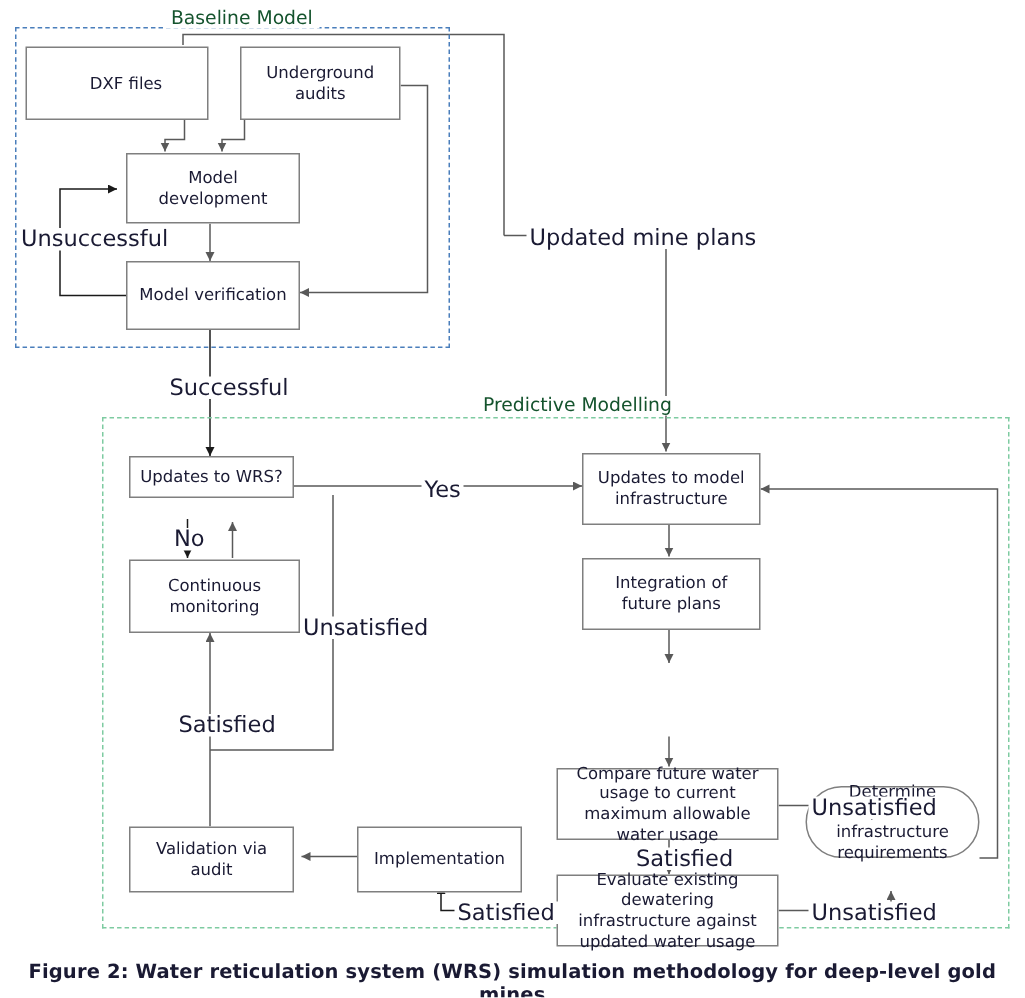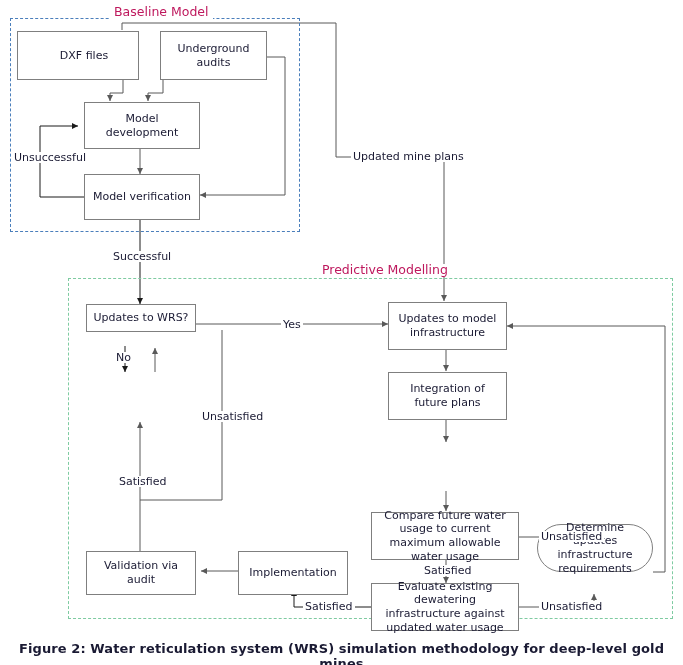--- a/index.html
+++ b/index.html
@@ -36,30 +36,30 @@
     color: #1a1a33;
     font-size: 11px;
     line-height: 1.25;
     padding: 2px 4px;
     z-index: 5;
   }
   .edge-label {
     position: absolute;
     background: #ffffff;
     color: #1a1a33;
-    font-size: 11px;
+    font-size: 15px;
     line-height: 1;
     padding: 0 2px;
     white-space: nowrap;
     z-index: 6;
   }
   .group-title {
     position: absolute;
     background: #ffffff;
-    color: #be185d;
+    color: #14532d;
     font-size: 12.5px;
     line-height: 1;
     padding: 0 4px;
     white-space: nowrap;
     z-index: 7;
   }
   .group-frame {
     position: absolute;
     box-sizing: border-box;
     background: transparent;
@@ -158,20 +158,21 @@
   <div class="node-box" style="left:17px; top:31px; width:122px; height:49px;padding-left:16px;">DXF files</div>
 
   <div class="node-box" style="left:160px; top:31px; width:107px; height:49px;">Underground audits</div>
 
   <div class="node-box" style="left:84px; top:102px; width:116px; height:47px;">Model development</div>
 
   <div class="node-box" style="left:84px; top:174px; width:116px; height:46px;">Model verification</div>
 
   <div class="node-box" style="left:86px; top:304px; width:110px; height:28px;">Updates to WRS?</div>
 
+  <div class="node-box" style="left:86px; top:373px; width:114px; height:49px;">Continuous monitoring</div>
 
   <div class="node-box" style="left:86px; top:551px; width:110px; height:44px;">Validation via audit</div>
 
   <div class="node-box" style="left:238px; top:551px; width:110px; height:44px;">Implementation</div>
 
   <div class="node-box" style="left:388px; top:302px; width:119px; height:48px;">Updates to model infrastructure</div>
 
   <div class="node-box" style="left:388px; top:372px; width:119px; height:48px;">Integration of future plans</div>
 
 

